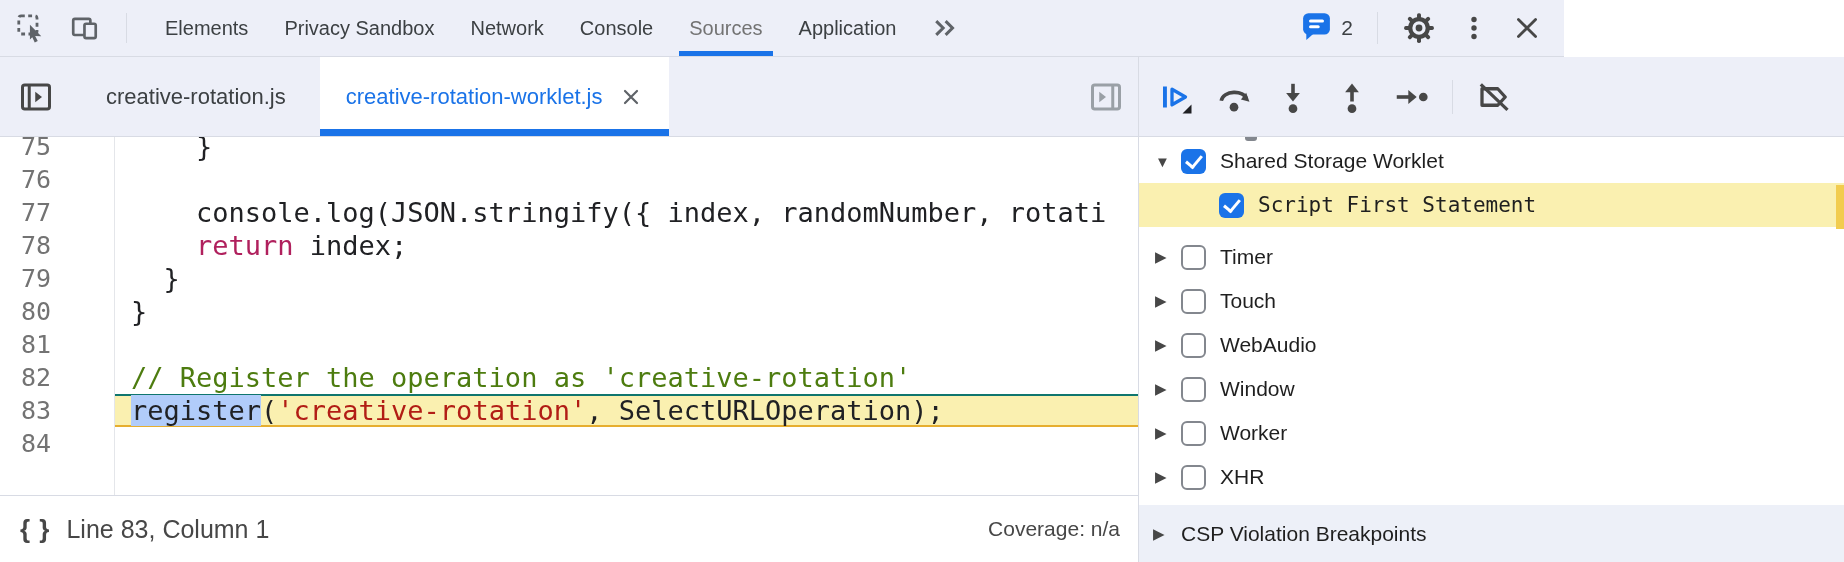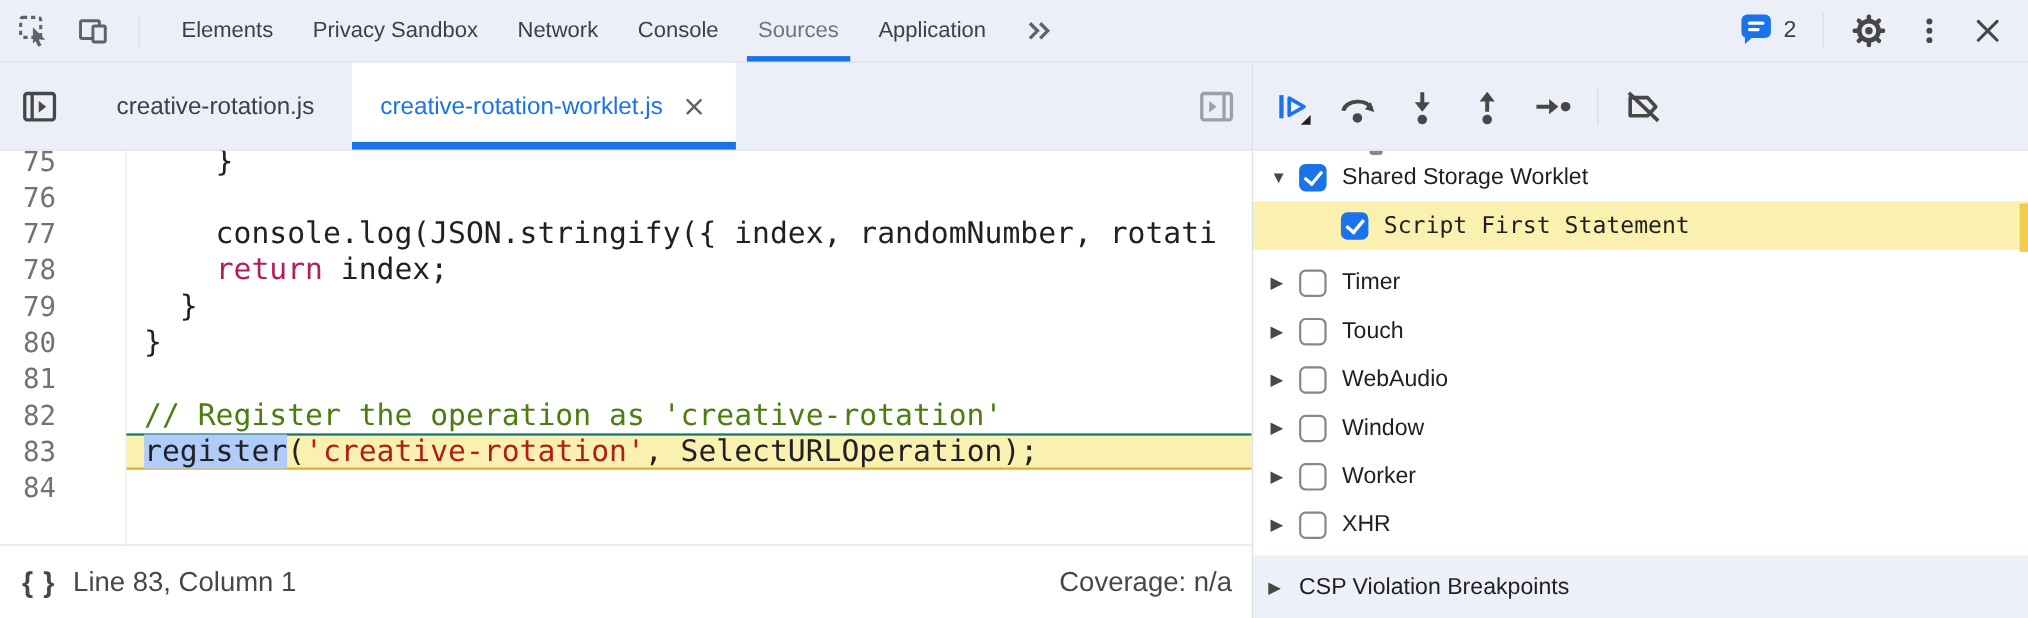--- a/index.html
+++ b/index.html
@@ -3,21 +3,21 @@
 <meta charset="utf-8">
 <style>
   html,body{margin:0;padding:0;background:#fff;}
   #app{position:relative;width:1844px;height:562px;overflow:hidden;
        font-family:"Liberation Sans", sans-serif;color:#3c4043;background:#fff;
        -webkit-font-smoothing:antialiased;}
   .vdiv{width:1px;background:#d8dbe4;align-self:center;}
   .icon-btn{display:flex;align-items:center;justify-content:center;background:none;border:none;padding:0;cursor:pointer;}
 
   
-  #main-toolbar{position:absolute;left:0;top:0;width:1844px;height:57px;background:#edeff8;
+  #main-toolbar{position:absolute;left:0;top:0;width:1564px;height:57px;background:#edeff8;
     border-bottom:1px solid #d8dbe4;display:flex;align-items:stretch;box-sizing:border-box;}
   #left-icons{display:flex;align-items:center;gap:24px;padding:0 20px 0 16px;}
   #left-icons .vdiv{height:30px;margin-left:2px;}
   #main-tab-strip{display:flex;align-items:stretch;}
   .main-tab{position:relative;display:flex;align-items:center;padding:0 18px;font-size:20px;color:#3c4043;cursor:pointer;white-space:nowrap;}
   .main-tab.active{color:#737373;}
   .main-tab.active::after{content:"";position:absolute;left:8px;right:8px;bottom:0;height:5px;background:#1a73e8;}
   #more-tabs{display:flex;align-items:center;padding:0 16px;cursor:pointer;}
   #right-icons{margin-left:auto;display:flex;align-items:center;gap:24px;padding-right:22px;}
   #issues-group{display:flex;align-items:center;gap:9px;cursor:pointer;}
@@ -48,21 +48,21 @@
   .tok-keyword{color:#b0205d;}
   .tok-string{color:#b21d15;}
   .tok-comment{color:#4d7c0f;}
   .tok-selected{background:#b1ccfa;}
 
   
   #status-bar{position:absolute;left:0;top:495px;width:1138px;height:67px;background:#fff;border-top:1px solid #d8dbe4;
     box-sizing:border-box;display:flex;align-items:center;padding:0 18px 0 20px;}
   #pretty-print{font-size:26px;font-weight:700;color:#474747;letter-spacing:1px;cursor:pointer;}
   #line-col{font-size:25px;color:#474747;margin-left:16px;}
-  #coverage{margin-left:auto;font-size:25px;color:#474747;}
+  #coverage{margin-left:auto;font-size:21px;color:#474747;}
 
   
   #right-panel{position:absolute;left:1138px;top:137px;width:706px;height:425px;background:#fff;
     border-left:1px solid #d8dbe4;box-sizing:border-box;overflow:hidden;}
   #bp-list{position:absolute;left:0;top:2px;right:0;}
   .bp-row{display:flex;align-items:center;height:44px;padding-left:16px;font-size:21px;color:#1f1f1f;cursor:pointer;}
   .bp-row .expander{width:26px;font-size:15px;color:#474747;flex:none;}
   .bp-row.indent{padding-left:80px;}
   .bp-row.highlight{background:#faf0b0;}
   .bp-row.gap{margin-top:8px;}

